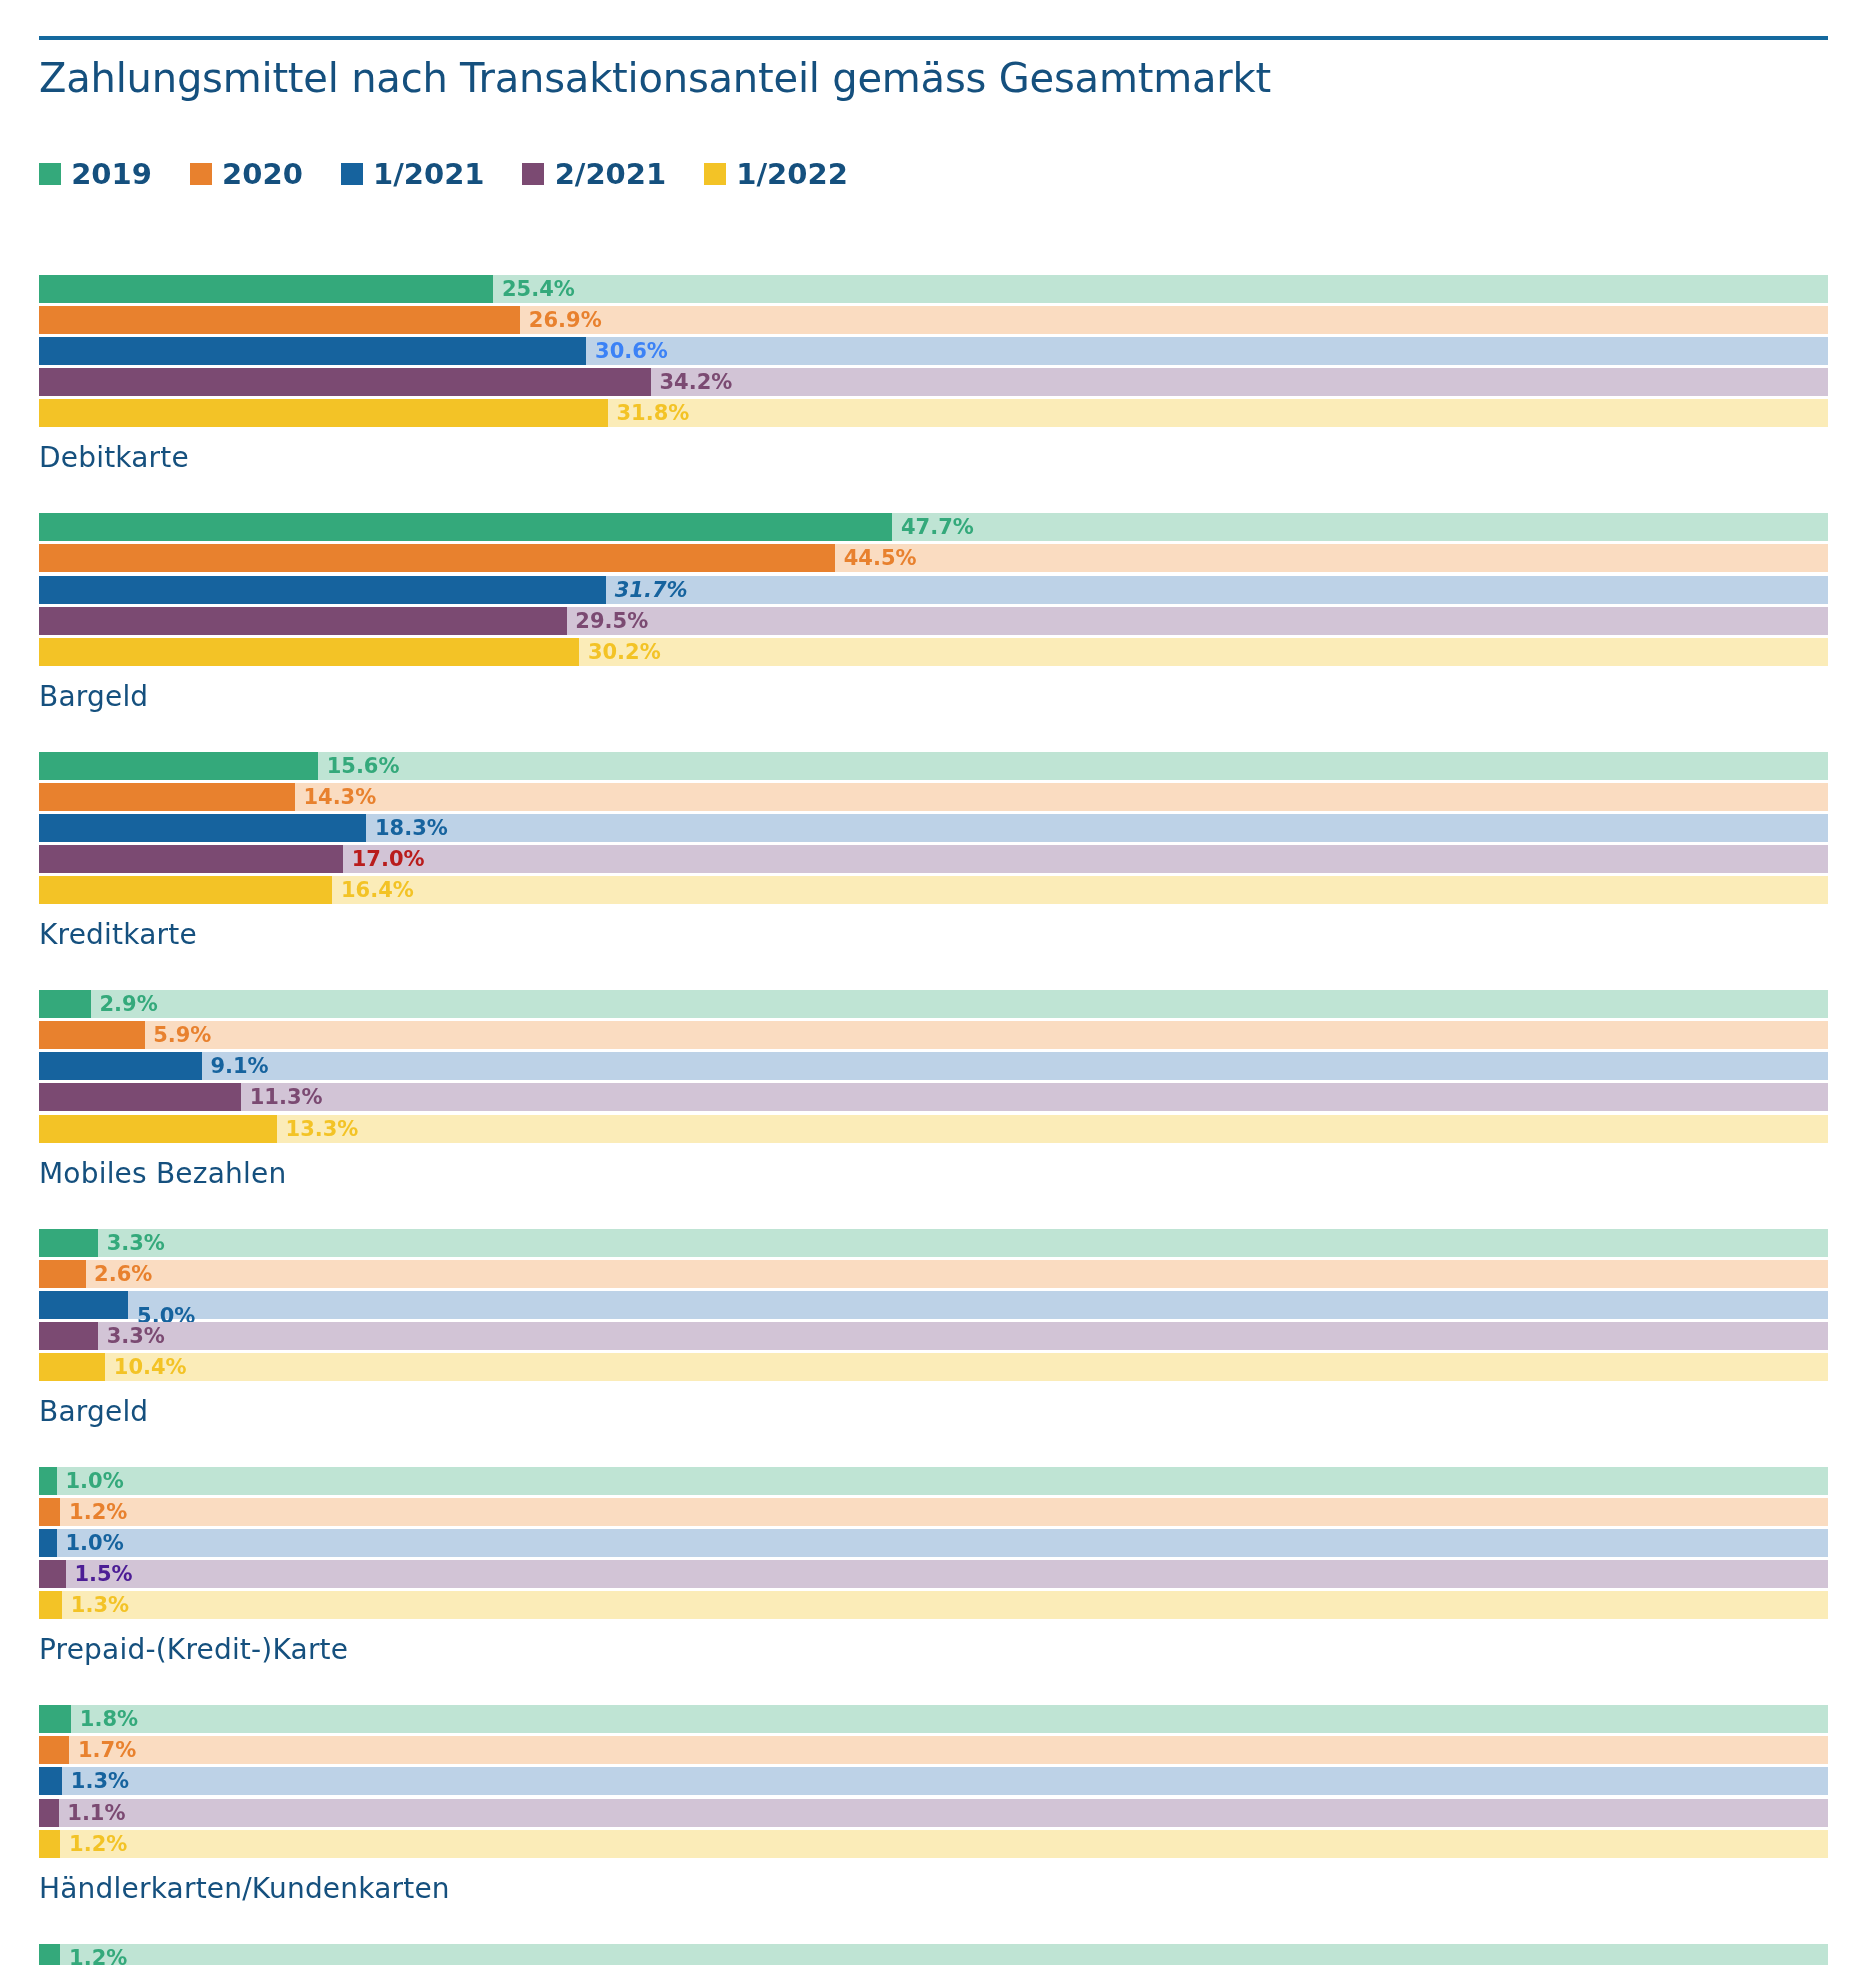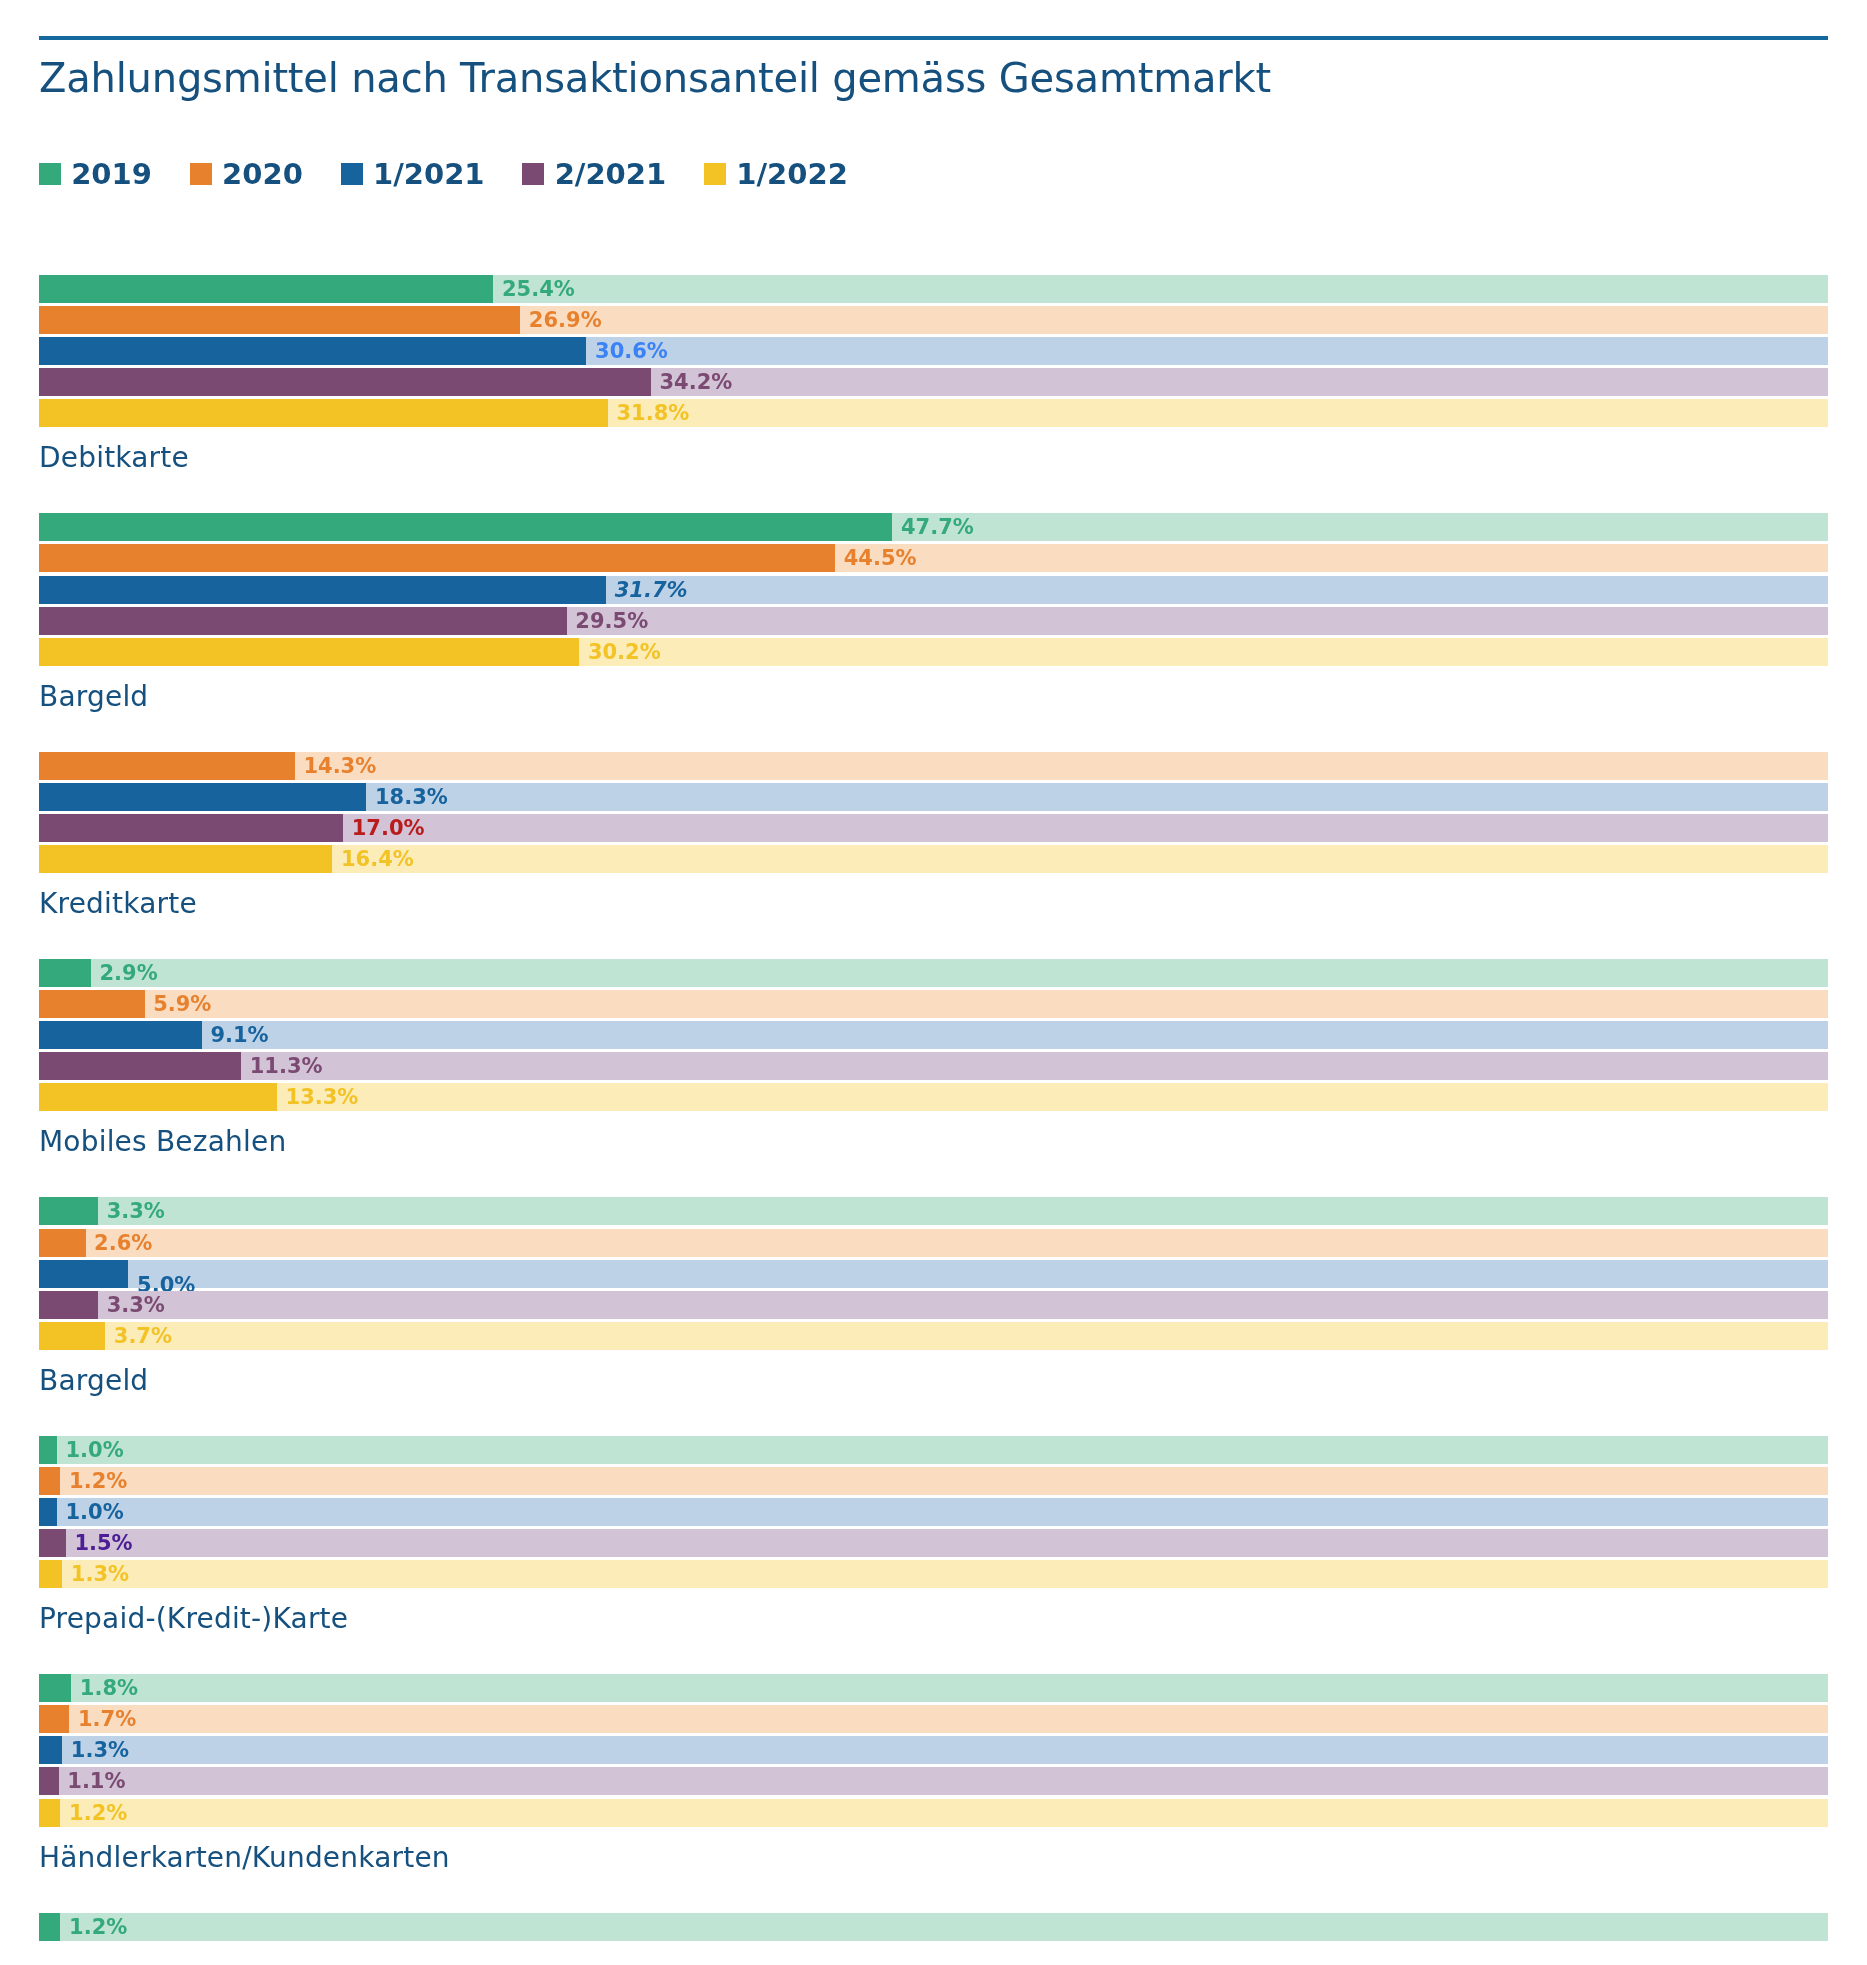--- a/index.html
+++ b/index.html
@@ -191,20 +191,25 @@
         </div>
         <div class="bar-row">
           <div class="bar-track" style="background: rgb(251, 236, 184);"></div>
           <div class="bar-fill" style="width: 30.2%; background: rgb(243, 195, 38);"></div>
           <div class="bar-value" style="left: calc(30.2% + 8.6px); color: rgb(243, 195, 38);">30.2%</div>
         </div>
         <div class="group-label">Bargeld</div>
       </div>
       <div class="group">
         <div class="bar-row">
+          <div class="bar-track" style="background: rgb(191, 228, 212);"></div>
+          <div class="bar-fill" style="width: 15.6%; background: rgb(52, 169, 123);"></div>
+          <div class="bar-value" style="left: calc(15.6% + 8.6px); color: rgb(52, 169, 123);">15.6%</div>
+        </div>
+        <div class="bar-row">
           <div class="bar-track" style="background: rgb(250, 220, 193);"></div>
           <div class="bar-fill" style="width: 14.3%; background: rgb(232, 129, 46);"></div>
           <div class="bar-value" style="left: calc(14.3% + 8.6px); color: rgb(232, 129, 46);">14.3%</div>
         </div>
         <div class="bar-row">
           <div class="bar-track" style="background: rgb(189, 210, 231);"></div>
           <div class="bar-fill" style="width: 18.3%; background: rgb(22, 99, 158);"></div>
           <div class="bar-value" style="left: calc(18.3% + 8.6px); color: rgb(22, 99, 158);">18.3%</div>
         </div>
         <div class="bar-row">
@@ -264,21 +269,21 @@
           <div class="bar-value" style="left: calc(5% + 8.6px); color: rgb(22, 99, 158); margin-top: 11px;">5.0%</div>
         </div>
         <div class="bar-row">
           <div class="bar-track" style="background: rgb(210, 196, 214);"></div>
           <div class="bar-fill" style="width: 3.3%; background: rgb(123, 74, 114);"></div>
           <div class="bar-value" style="left: calc(3.3% + 8.6px); color: rgb(123, 74, 114);">3.3%</div>
         </div>
         <div class="bar-row">
           <div class="bar-track" style="background: rgb(251, 236, 184);"></div>
           <div class="bar-fill" style="width: 3.7%; background: rgb(243, 195, 38);"></div>
-          <div class="bar-value" style="left: calc(3.7% + 8.6px); color: rgb(243, 195, 38);">3.7%</div>
+          <div class="bar-value" style="left: calc(3.7% + 8.6px); color: rgb(243, 195, 38);">10.4%</div>
         </div>
         <div class="group-label">Bargeld</div>
       </div>
       <div class="group">
         <div class="bar-row">
           <div class="bar-track" style="background: rgb(191, 228, 212);"></div>
           <div class="bar-fill" style="width: 1%; background: rgb(52, 169, 123);"></div>
           <div class="bar-value" style="left: calc(1% + 8.6px); color: rgb(52, 169, 123);">1.0%</div>
         </div>
         <div class="bar-row">

